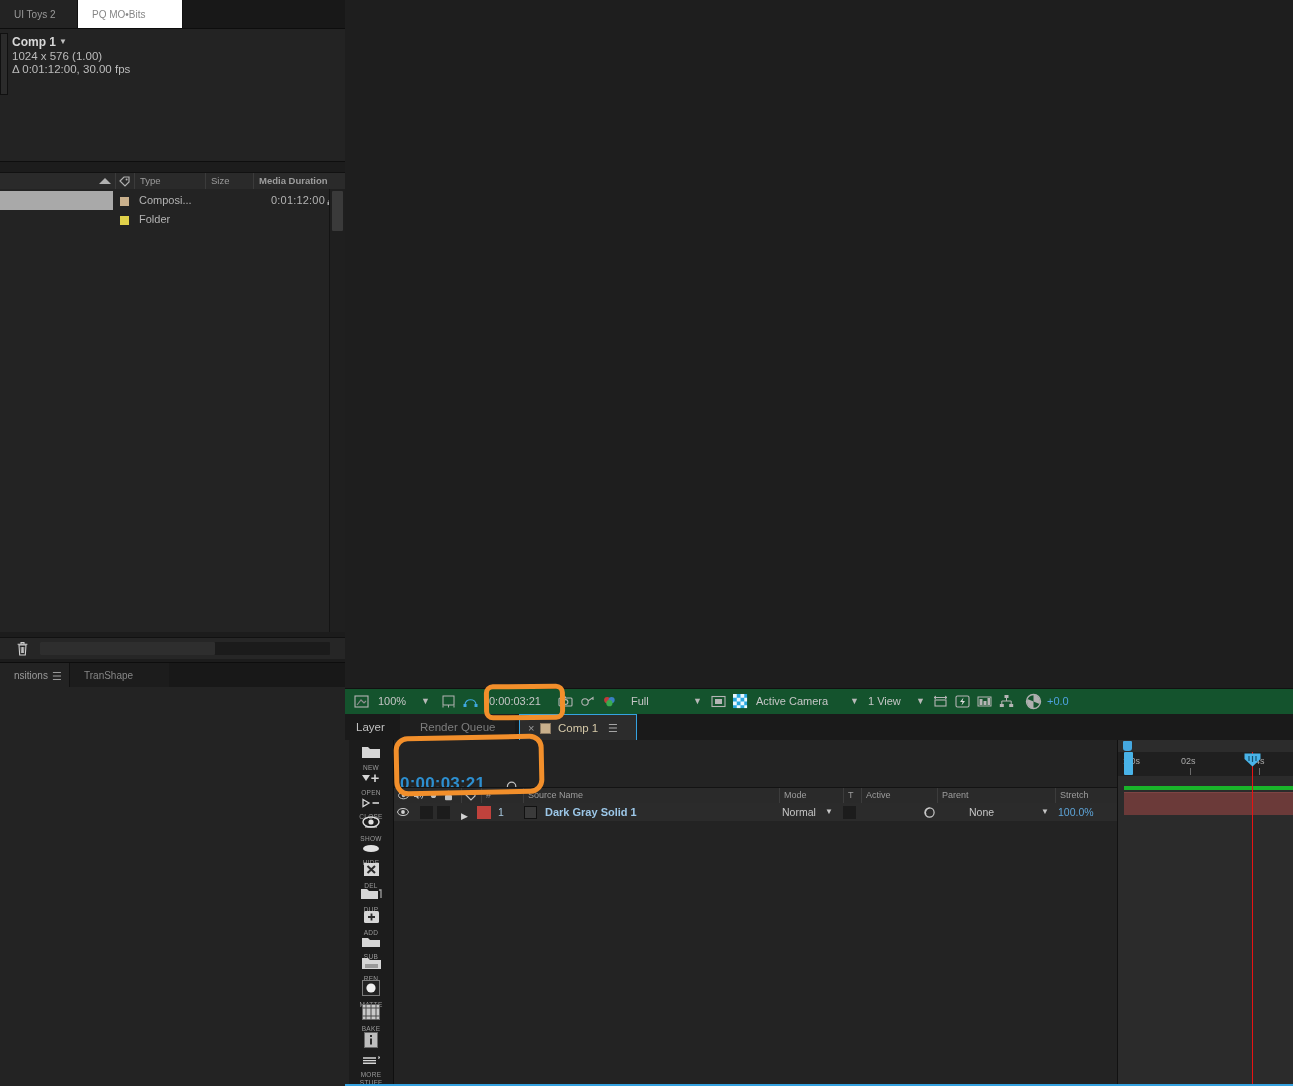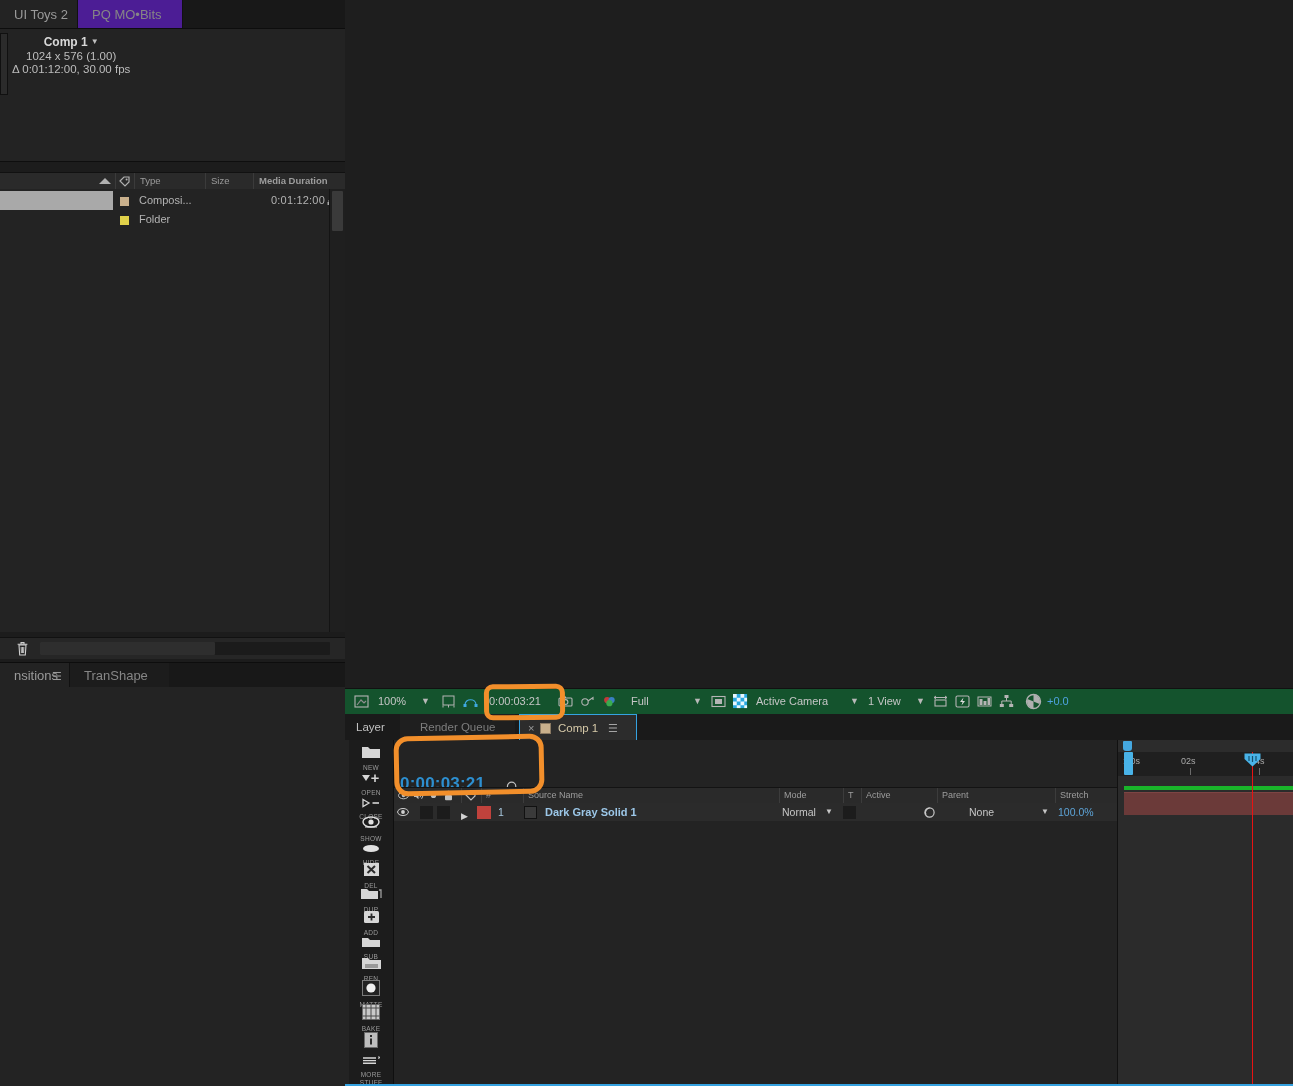--- a/index.html
+++ b/index.html
@@ -9,28 +9,28 @@
     overflow: hidden;
     font-family: "Liberation Sans", sans-serif;
     -webkit-font-smoothing: antialiased;
   }
   #root { position: relative; width: 1293px; height: 1086px; background: #262626; }
 
   
   #left-col { position: absolute; left: 0; top: 0; width: 345px; height: 1086px; background: #1c1c1c; }
 
   .panel-tabbar { position: absolute; left: 0; width: 345px; height: 28px; background: #181818; border-bottom: 1px solid #0d0d0d; }
-  .ptab { position: absolute; top: 0; height: 28px; line-height: 29px; font-size: 13px; color: #9a9a9a;
+  .ptab { position: absolute; top: 0; height: 28px; line-height: 29px; font-size: 10px; color: #9a9a9a;
           padding: 0 14px; box-sizing: border-box; white-space: nowrap; background: #232323; }
-  .ptab.inactive { background: #4c1d95; color: #868686; }
+  .ptab.inactive { background: #ffffff; color: #868686; }
   .ptab.sep { border-right: 1px solid #111; }
 
   #proj-info { position: absolute; left: 0; top: 29px; width: 345px; height: 132px; background: #232323; border-bottom: 1px solid #0e0e0e; }
   #proj-thumb { position: absolute; left: 0; top: 4px; width: 8px; height: 62px; background: #2b2b2b; border: 1px solid #101010; box-sizing: border-box;}
-  #proj-meta { position: absolute; left: 12px; top: 6px; color: #c8c8c8; font-size: 11.5px; line-height: 13.5px; text-align: center; }
+  #proj-meta { position: absolute; left: 12px; top: 6px; color: #c8c8c8; font-size: 11.5px; line-height: 13.5px; }
   #proj-meta .title { font-weight: bold; font-size: 12px; color: #d8d8d8; }
   #proj-meta .caret { display:inline-block; font-size: 8px; vertical-align: 2px; margin-left: 3px; color:#c0c0c0;}
   #proj-meta .dim { color: #bdbdbd; }
 
   #proj-colhdr { position: absolute; left: 0; top: 172px; width: 345px; height: 16px; background: #2a2a2a; border-top:1px solid #111; border-bottom:1px solid #111;}
   .colh { position: absolute; top: 0; height: 16px; line-height: 16px; font-size: 9.5px; color: #9d9d9d; padding-left: 5px; box-sizing: border-box; border-left: 1px solid #3b3b3b; }
   .colh.nb { border-left: none; }
 
   .proj-row { position: absolute; left: 0; width: 345px; height: 19px; font-size: 11px; color: #b3b3b3; }
   .proj-row .namecell { position: absolute; left: 0; top: 0; width: 113px; height: 19px; }

